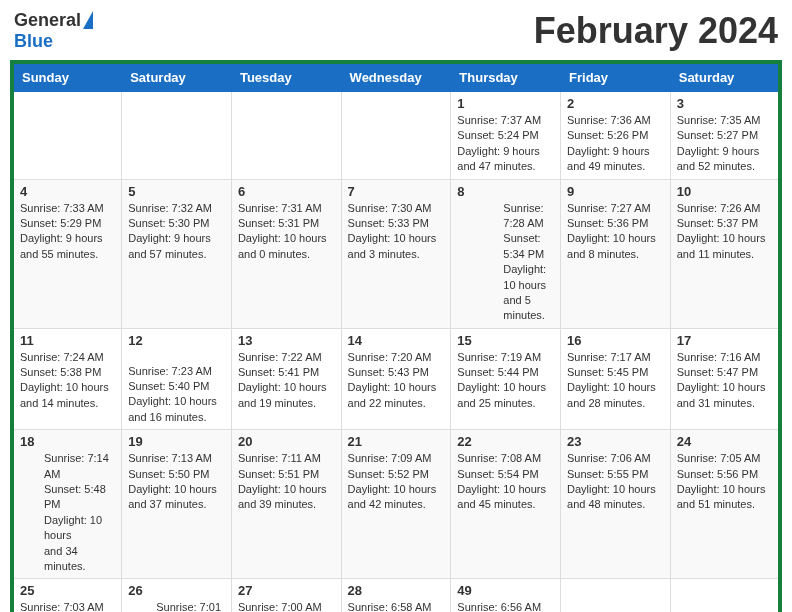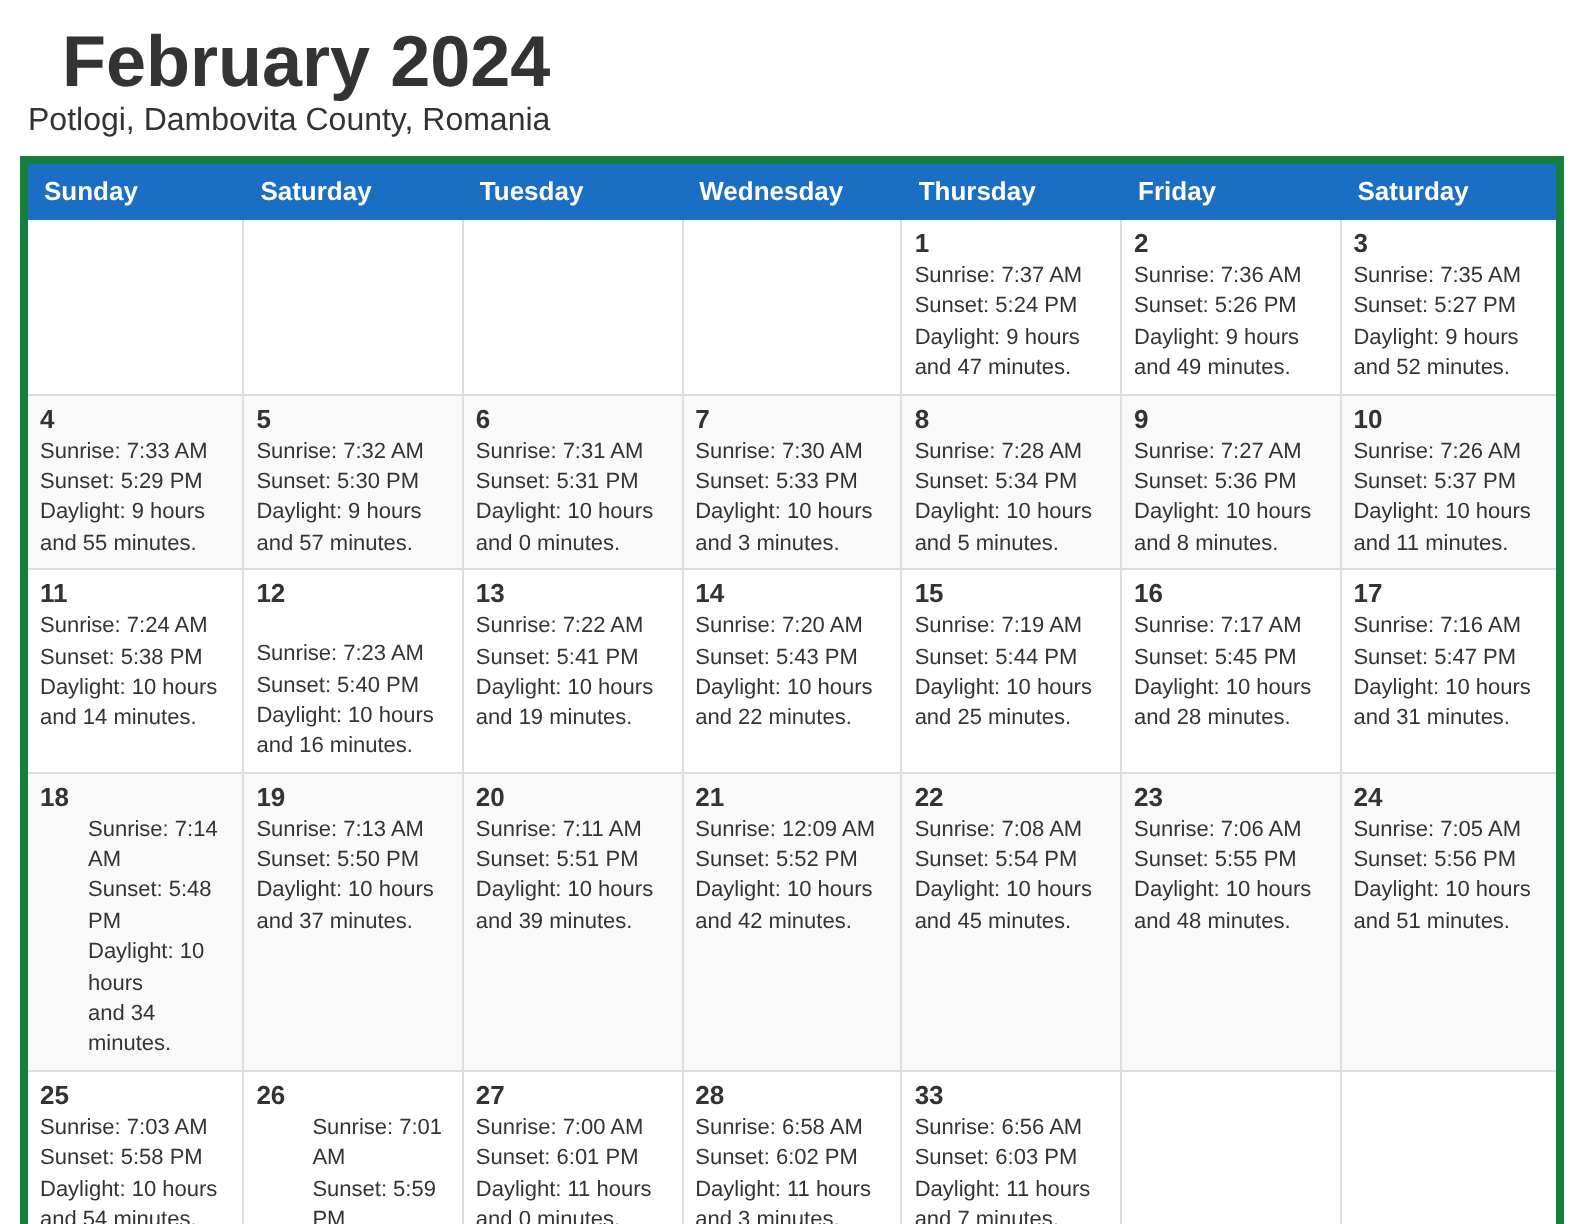--- a/index.html
+++ b/index.html
@@ -94,23 +94,29 @@
       font-size: 11px;
     }
     .empty-cell {
       background: #fff;
     }
   </style>
 </head>
 <body>
 
 <div class="header">
+  <div class="logo">
+    <div class="logo-text">
+      <span class="logo-general">General</span>
+      <div class="logo-triangle"></div>
+    </div>
+    <span class="logo-blue">Blue</span>
+  </div>
   <div class="title-section">
     <div class="month-title">February 2024</div>
-    <div class="location">Potlogi, Dambovita County, Romania</div>
   </div>
 </div>
 
 <table class="calendar">
   <thead>
     <tr>
         <th>Sunday</th>
         <th>Saturday</th>
         <th>Tuesday</th>
         <th>Wednesday</th>
@@ -171,21 +177,21 @@
         </td>
         <td>
           <span class="day-number">7</span>
           <div class="day-info" style="white-space: pre-line;">Sunrise: 7:30 AM
 Sunset: 5:33 PM
 Daylight: 10 hours
 and 3 minutes.</div>
         </td>
         <td>
           <span class="day-number">8</span>
-          <div class="day-info" style="white-space: pre-line;">Sunrise: 7:28 AM
+          <div class="day-info" style="white-space: pre-line; margin-left: 46px;">Sunrise: 7:28 AM
 Sunset: 5:34 PM
 Daylight: 10 hours
 and 5 minutes.</div>
         </td>
         <td>
           <span class="day-number">9</span>
           <div class="day-info" style="white-space: pre-line;">Sunrise: 7:27 AM
 Sunset: 5:36 PM
 Daylight: 10 hours
 and 8 minutes.</div>
@@ -266,21 +272,21 @@
         </td>
         <td>
           <span class="day-number">20</span>
           <div class="day-info" style="white-space: pre-line;">Sunrise: 7:11 AM
 Sunset: 5:51 PM
 Daylight: 10 hours
 and 39 minutes.</div>
         </td>
         <td>
           <span class="day-number">21</span>
-          <div class="day-info" style="white-space: pre-line;">Sunrise: 12:09 AM
+          <div class="day-info" style="white-space: pre-line;">Sunrise: 7:09 AM
 Sunset: 5:52 PM
 Daylight: 10 hours
 and 42 minutes.</div>
         </td>
         <td>
           <span class="day-number">22</span>
           <div class="day-info" style="white-space: pre-line;">Sunrise: 7:08 AM
 Sunset: 5:54 PM
 Daylight: 10 hours
 and 45 minutes.</div>
@@ -323,21 +329,21 @@
 and 0 minutes.</div>
         </td>
         <td>
           <span class="day-number">28</span>
           <div class="day-info" style="white-space: pre-line;">Sunrise: 6:58 AM
 Sunset: 6:02 PM
 Daylight: 11 hours
 and 3 minutes.</div>
         </td>
         <td>
-          <span class="day-number">33</span>
+          <span class="day-number">49</span>
           <div class="day-info" style="white-space: pre-line;">Sunrise: 6:56 AM
 Sunset: 6:03 PM
 Daylight: 11 hours
 and 7 minutes.</div>
         </td>
         <td class="empty-cell"></td>
         <td class="empty-cell"></td>
       </tr>
     </tbody>
 </table>

